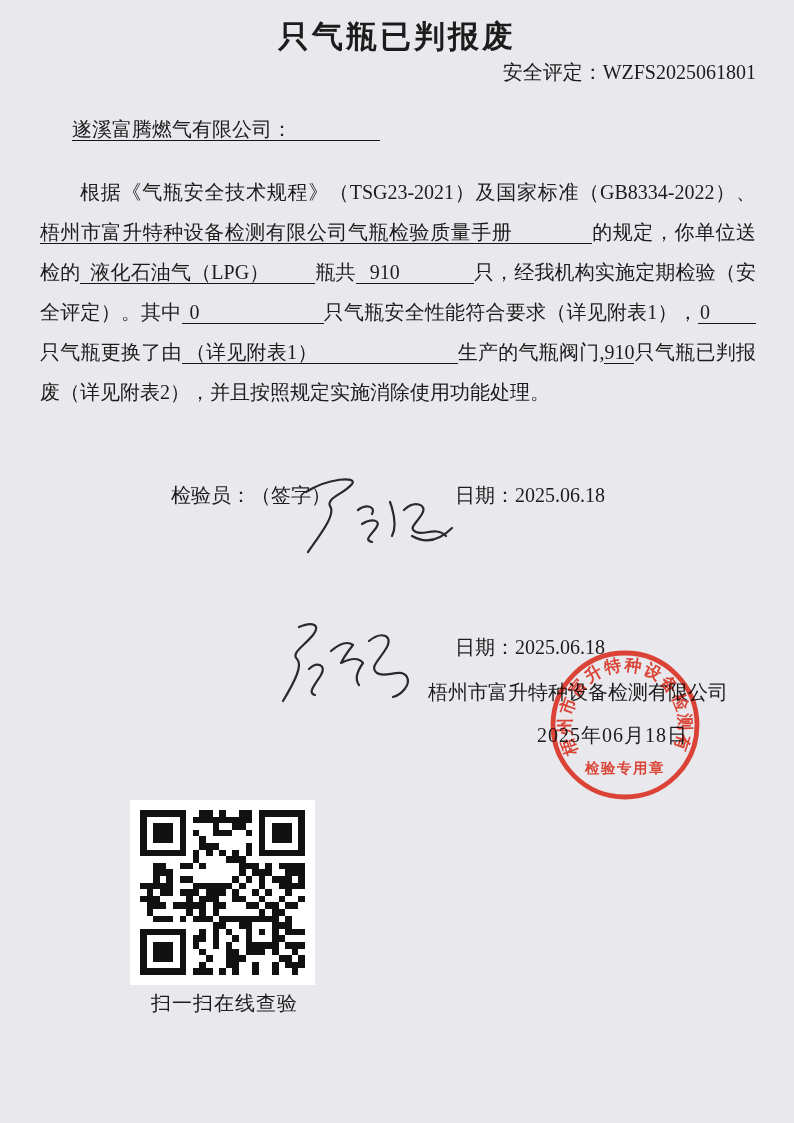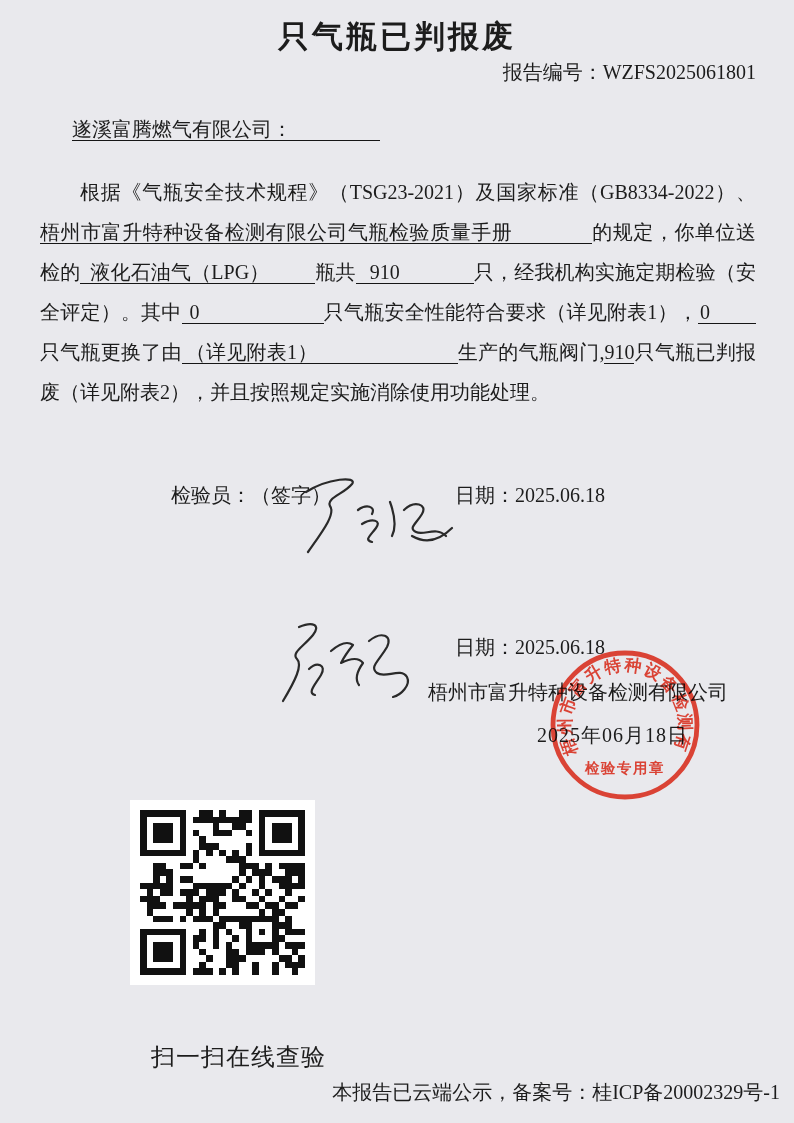--- a/index.html
+++ b/index.html
@@ -23,31 +23,31 @@
     position:absolute;left:40px;top:172px;width:716px;
     font-size:20px;line-height:40px;text-align:justify;text-indent:2em;
   }
   .u{border-bottom:1.5px solid #161616;}
   .lbl{position:absolute;font-size:20px;white-space:nowrap;}
   .sig{position:absolute;}
   .sig path{fill:none;stroke:#2a2a2a;stroke-width:2.2;stroke-linecap:round;stroke-linejoin:round;}
   .stamp{position:absolute;left:545px;top:645px;width:160px;height:160px;mix-blend-mode:multiply;opacity:.93;}
   .qr-box{position:absolute;left:130px;top:800px;width:185px;height:185px;background:#ffffff;}
   .qr-box svg{position:absolute;left:10px;top:10px;width:165px;height:165px;shape-rendering:crispEdges;}
-  .caption{position:absolute;left:151px;top:1041px;font-size:24px;letter-spacing:1px;}
+  .caption{position:absolute;left:151px;top:990px;font-size:20px;letter-spacing:1px;}
   .footer{position:absolute;right:14px;top:1079px;font-size:20px;white-space:nowrap;}
 </style>
 </head>
 <body>
 
 <div class="page">
 
   <div class="title">只气瓶已判报废</div>
 
-  <div class="report-no">报告编号：WZFS2025061801</div>
+  <div class="report-no">安全评定：WZFS2025061801</div>
 
   <div class="addressee"><span class="u">遂溪富腾燃气有限公司：</span></div>
 
   <div class="para"><span>根据《气瓶安全技术规程》（TSG23-2021）及国家标准（GB8334-2022）、</span><span class="u" style="padding-right: 80px;">梧州市富升特种设备检测有限公司气瓶检验质量手册</span><span>的规定，你单位送检的</span><span class="u" style="padding-left: 10px; padding-right: 46px;">液化石油气（LPG）</span><span>瓶共</span><span class="u" style="padding-left: 14px; padding-right: 74px;">910</span><span>只，经我机构实施定期检验（安全评定）。其中</span><span class="u" style="padding-left: 8px; padding-right: 124px;">0</span><span>只气瓶安全性能符合要求（详见附表1），</span><span class="u" style="padding-left: 2px; padding-right: 46px;">0</span><span>只气瓶更换了由</span><span class="u" style="padding-left: 4px; padding-right: 140px;">（详见附表1）</span><span>生产的气瓶阀门,</span><span class="u">910</span><span>只气瓶已判报废（详见附表2），并且按照规定实施消除使用功能处理。</span></div>
 
   <div class="lbl" style="left:127px;top:482px;margin-left:44px;">检验员：（签字）</div>
   <svg class="sig" style="left:292px;top:466px;" width="175" height="92" viewBox="0 0 175 92">
     <path d="M14,26 C36,12 66,10 60,18 C52,28 34,32 38,40 C44,48 30,66 16,86"></path>
     <path d="M66,44 C74,38 84,40 80,48 M70,58 C80,52 90,54 84,62 C78,70 72,74 80,76"></path>
     <path d="M98,36 q8,22 2,34"></path>
@@ -390,15 +390,14 @@
         <rect x="10" y="24" width="1" height="1" fill="#111"></rect>
         <rect x="12" y="24" width="1" height="1" fill="#111"></rect>
         <rect x="14" y="24" width="1" height="1" fill="#111"></rect>
         <rect x="17" y="24" width="1" height="1" fill="#111"></rect>
         <rect x="20" y="24" width="1" height="1" fill="#111"></rect>
         <rect x="23" y="24" width="1" height="1" fill="#111"></rect>
       </svg>
     </div>
   <div class="caption">扫一扫在线查验</div>
 
-  <div class="footer">本报告已云端公示，备案号：桂ICP备20002329号-1</div>
 
 </div>
 
 </body></html>

